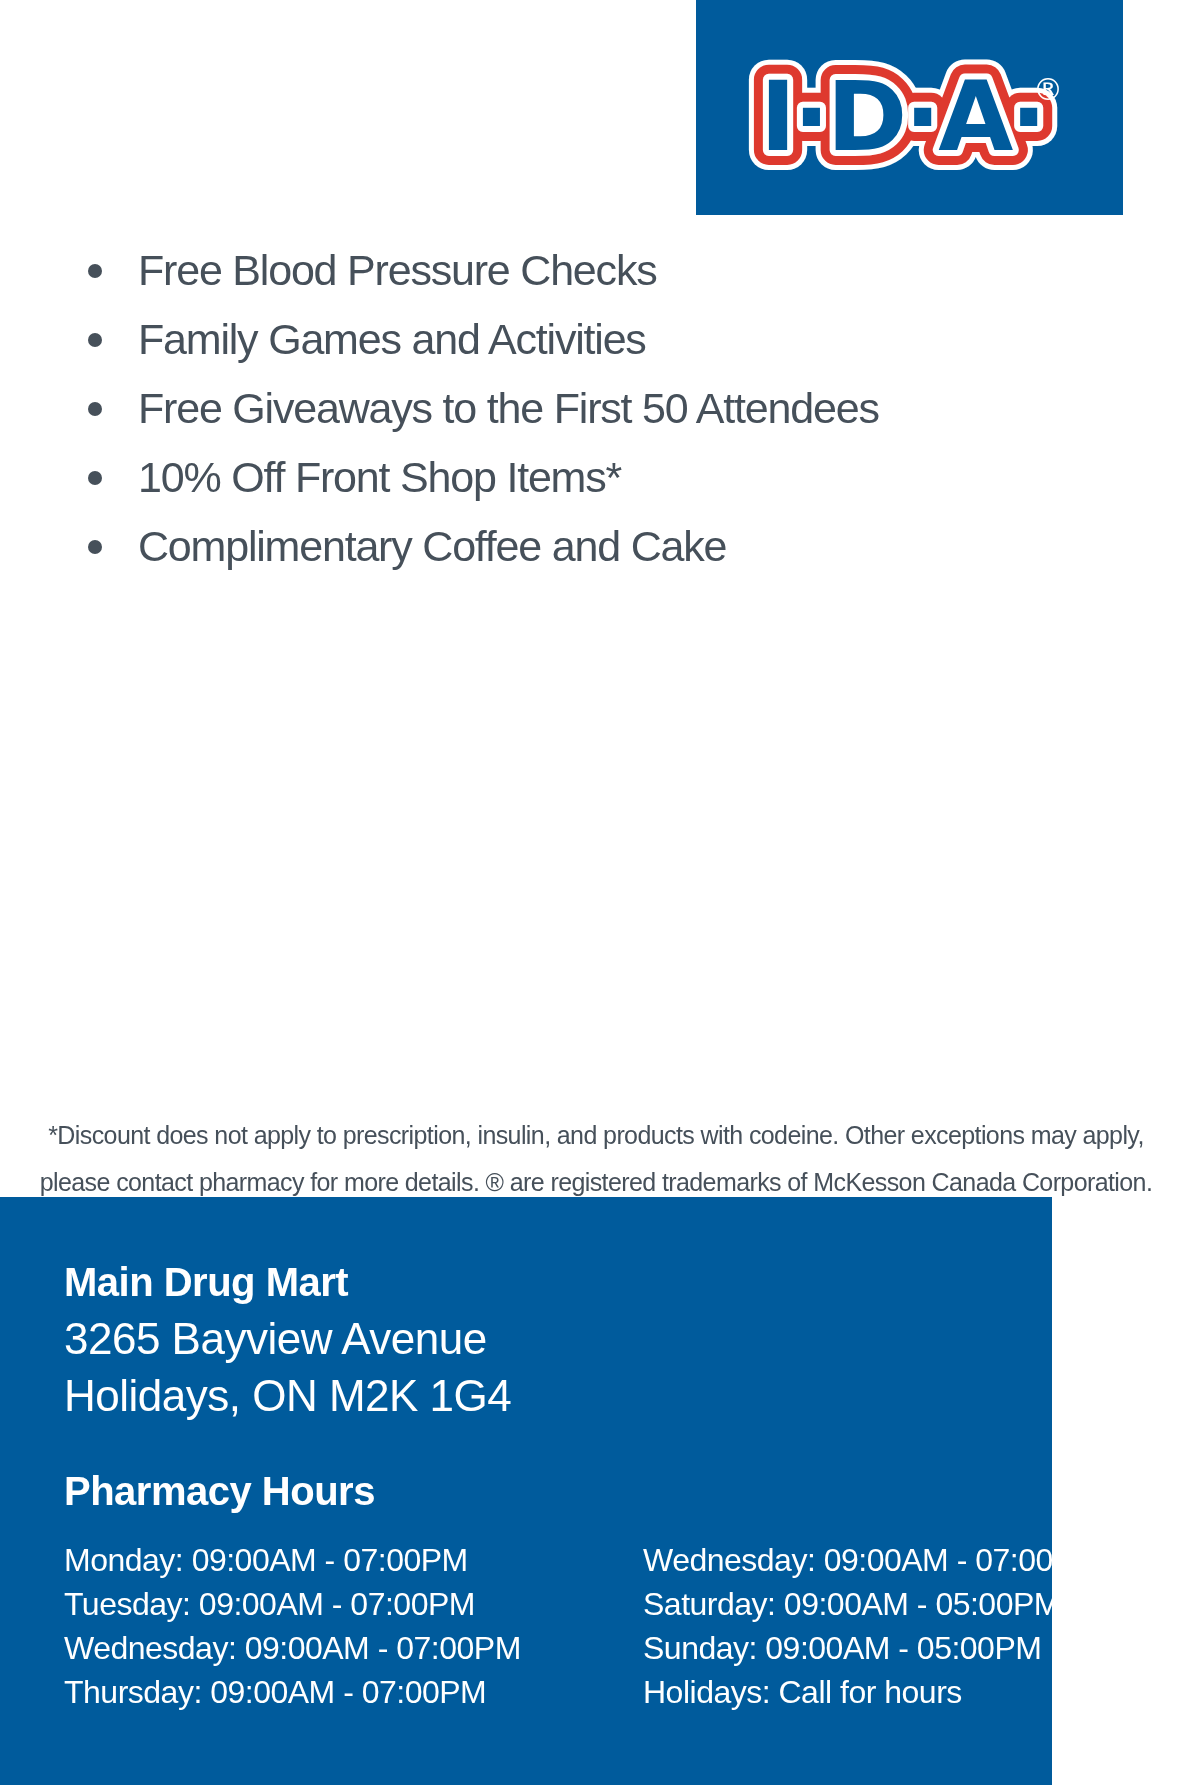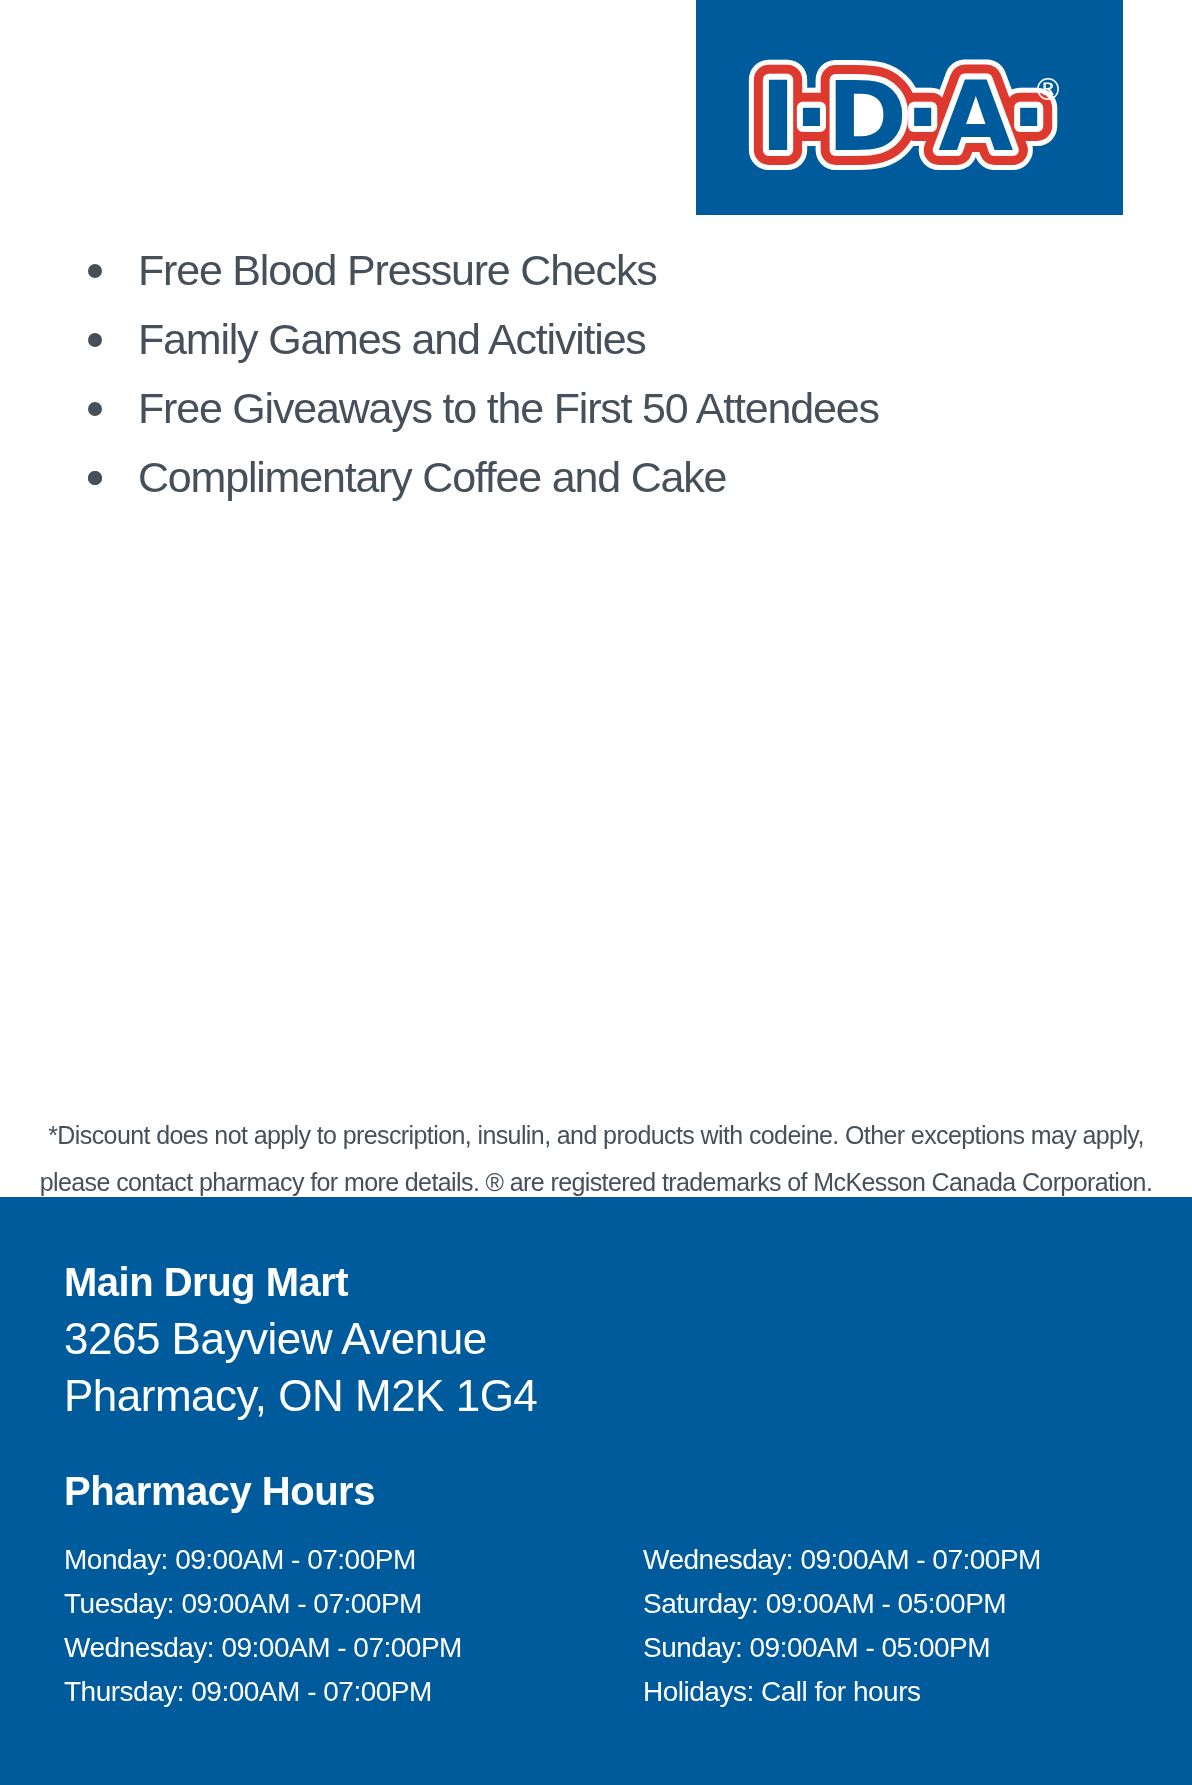--- a/index.html
+++ b/index.html
@@ -65,21 +65,21 @@
     line-height: 47px;
     letter-spacing: -0.6px;
     white-space: nowrap;
   }
 
   
   .footer {
     position: absolute;
     left: 0;
     top: 1197px;
-    width: 1192px;
+    width: 1052px;
     height: 588px;
     background: #005B9C;
     color: #ffffff;
   }
   .store-block {
     position: absolute;
     left: 64px;
     top: 58px;
   }
   .store-name {
@@ -104,21 +104,21 @@
   }
   .hours-grid {
     position: absolute;
     left: 64px;
     top: 341px;
     display: flex;
   }
   .hours-col-left { width: 579px; }
   .hours-col-right { width: 520px; }
   .hours-row {
-    font-size: 28px;
+    font-size: 32px;
     line-height: 44px;
     letter-spacing: -0.5px;
     white-space: nowrap;
   }
 </style>
 </head>
 <body>
 
 <div class="page">
 
@@ -144,37 +144,38 @@
     <li>
       <span class="bullet-dot"></span>
       <span>Family Games and Activities</span>
     </li>
     <li>
       <span class="bullet-dot"></span>
       <span>Free Giveaways to the First 50 Attendees</span>
     </li>
     <li>
       <span class="bullet-dot"></span>
+      <span>10% Off Front Shop Items*</span>
     </li>
     <li>
       <span class="bullet-dot"></span>
       <span>Complimentary Coffee and Cake</span>
     </li>
   </ul>
 
   <div class="disclaimer">
     <div class="disclaimer-line">*Discount does not apply to prescription, insulin, and products with codeine. Other exceptions may apply,</div>
     <div class="disclaimer-line">please contact pharmacy for more details. ® are registered trademarks of McKesson Canada Corporation.</div>
   </div>
 
   <div class="footer">
     <div class="store-block">
       <div class="store-name">Main Drug Mart</div>
       <div class="address-line">3265 Bayview Avenue</div>
-      <div class="address-line">Pharmacy, ON M2K 1G4</div>
+      <div class="address-line">Holidays, ON M2K 1G4</div>
     </div>
 
     <div class="hours-heading">Pharmacy Hours</div>
 
     <div class="hours-grid">
       <div class="hours-col-left">
         <div class="hours-row">
           <span>Monday:</span>
           <span>09:00AM - 07:00PM</span>
         </div>

